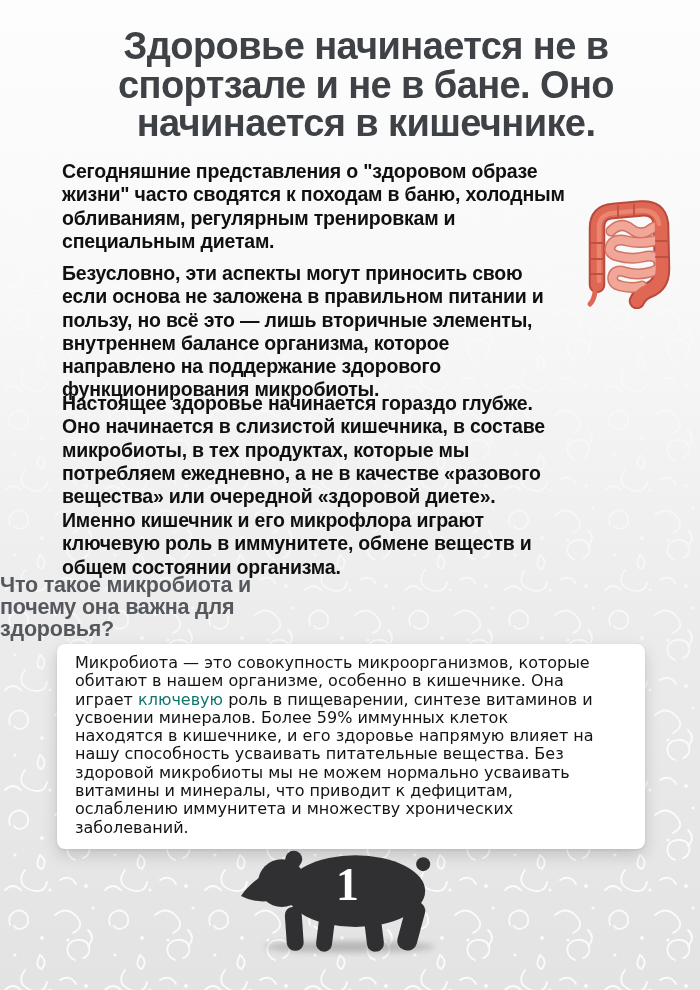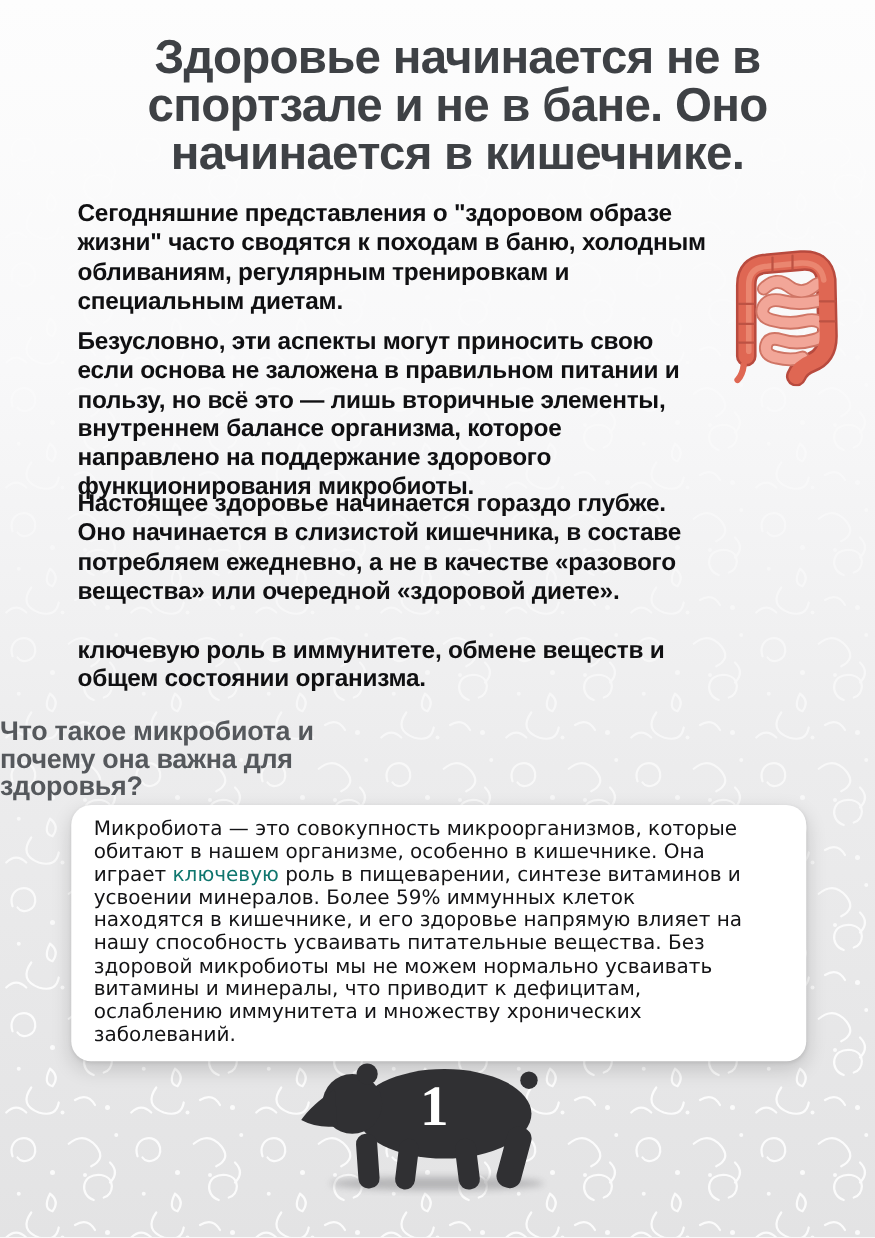--- a/index.html
+++ b/index.html
@@ -22,21 +22,21 @@
   #p1{top:160px}
   #p2{top:262px}
   #p3{top:392px}
   #p4{top:509px}
   .sub-heading{
     position:absolute;top:575px;left:0;right:0;text-align:left;
     font-weight:bold;font-size:21.5px;line-height:21.8px;color:#55585c;letter-spacing:-0.2px;
   }
   .info-box{
     position:absolute;top:644px;left:57px;width:552px;
-    background:#ffffff;border-radius:16px;padding:10px 18px 12px 18px;
+    background:#ffffff;border-radius:8px;padding:10px 18px 12px 18px;
     box-shadow:0 6px 16px rgba(0,0,0,0.16),0 1px 3px rgba(0,0,0,0.08);
     font-family:"DejaVu Sans",sans-serif;font-size:16px;line-height:18.3px;color:#141416;
   }
   .info-box .text-line{white-space:nowrap;}
   .hl{color:#0f766e;}
   .intestine{position:absolute;left:582px;top:197px;}
   .bear{position:absolute;left:238px;top:843px;}
 </style>
 </head>
 <body>
@@ -98,25 +98,27 @@
       <div class="text-line">если основа не заложена в правильном питании и</div>
       <div class="text-line">пользу, но всё это — лишь вторичные элементы,</div>
       <div class="text-line">внутреннем балансе организма, которое</div>
       <div class="text-line">направлено на поддержание здорового</div>
       <div class="text-line">функционирования микробиоты.</div>
     </div>
 
     <div class="para" id="p3">
       <div class="text-line">Настоящее здоровье начинается гораздо глубже.</div>
       <div class="text-line">Оно начинается в слизистой кишечника, в составе</div>
+      <div class="text-line">микробиоты, в тех продуктах, которые мы</div>
       <div class="text-line">потребляем ежедневно, а не в качестве «разового</div>
       <div class="text-line">вещества» или очередной «здоровой диете».</div>
     </div>
 
     <div class="para" id="p4">
+      <div class="text-line">Именно кишечник и его микрофлора играют</div>
       <div class="text-line">ключевую роль в иммунитете, обмене веществ и</div>
       <div class="text-line">общем состоянии организма.</div>
     </div>
 
     <svg class="intestine" width="94" height="112" viewBox="0 0 94 112" aria-hidden="true">
 
       <path d="M15,88 L15,31 Q15,15 31,14 L59,11.5 Q77,10 79,27 L80,72 Q80,88 67,93 Q58,96.5 55,104" fill="none" stroke="#b84a3e" stroke-width="16.5" stroke-linecap="round" stroke-linejoin="round"></path>
 
       <path d="M29,34 q10,-10 20,-2 q10,8 20,0 q8,-6 10,2 q2,8 -8,10 q-14,3 -26,0 q-12,-3 -16,4 q-4,8 6,11 q14,4 26,1 q12,-3 16,4 q3,8 -8,11 q-14,4 -26,0 q-10,-3 -12,4 q-2,8 8,10 q12,3 21,0" fill="none" stroke="#cf7565" stroke-width="11" stroke-linecap="round" stroke-linejoin="round"></path>
       <path d="M29,34 q10,-10 20,-2 q10,8 20,0 q8,-6 10,2 q2,8 -8,10 q-14,3 -26,0 q-12,-3 -16,4 q-4,8 6,11 q14,4 26,1 q12,-3 16,4 q3,8 -8,11 q-14,4 -26,0 q-10,-3 -12,4 q-2,8 8,10 q12,3 21,0" fill="none" stroke="#f2a698" stroke-width="8" stroke-linecap="round" stroke-linejoin="round"></path>

